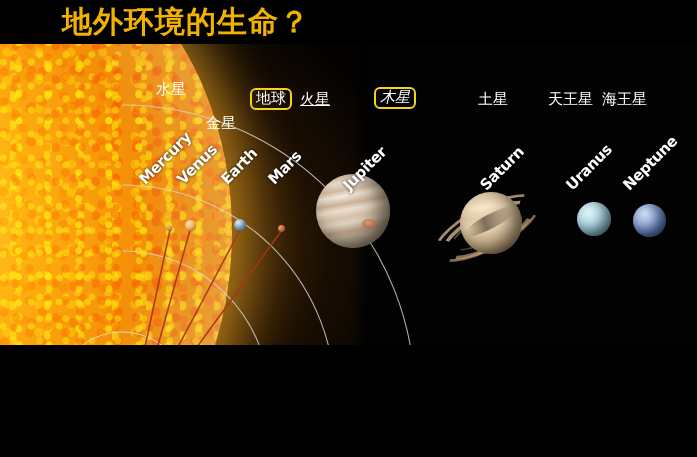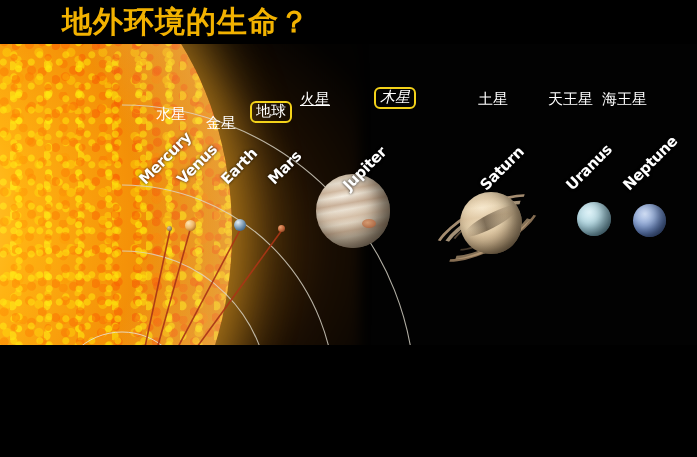--- a/index.html
+++ b/index.html
@@ -367,23 +367,23 @@
 
     <div class="planet p-uranus" style="left:577px; top:158px;"></div>
     <div class="planet p-neptune" style="left:633px; top:160px;"></div>
 
   </div>
 
   <div class="title-band">
     <div class="title-text">地外环境的生命？</div>
   </div>
 
-  <div class="cn-label" style="left:156px; top:105px;text-align:center;">水星</div>
+  <div class="cn-label" style="left:156px; top:80px;text-align:center;">水星</div>
   <div class="cn-label" style="left:206px; top:90px;margin-top:24px;">金星</div>
-  <div class="cn-label boxed" style="left:250px; top:101px;">地球</div>
+  <div class="cn-label boxed" style="left:250px; top:88px;">地球</div>
   <div class="cn-label" style="left:300px; top:90px;text-decoration:underline;">火星</div>
   <div class="cn-label boxed" style="left:374px; top:87px;font-style:italic;">木星</div>
   <div class="cn-label" style="left:478px; top:90px;">土星</div>
   <div class="cn-label" style="left:548px; top:90px;">天王星</div>
   <div class="cn-label" style="left:602px; top:90px;">海王星</div>
 
   <div class="en-label" style="left:148px; top:170px;">Mercury</div>
   <div class="en-label" style="left:186px; top:170px;">Venus</div>
   <div class="en-label" style="left:230px; top:170px;">Earth</div>
   <div class="en-label" style="left:277px; top:170px;">Mars</div>

